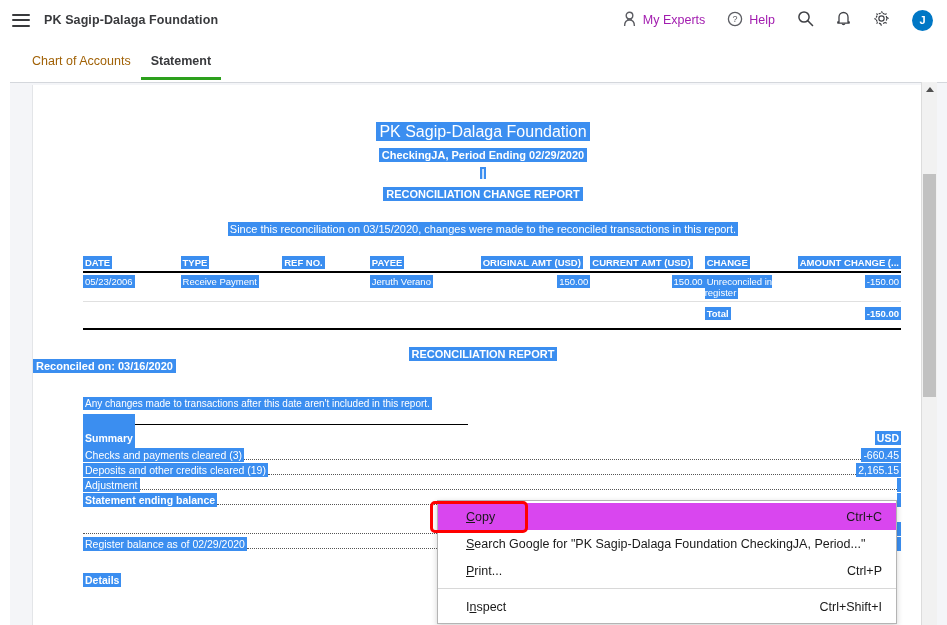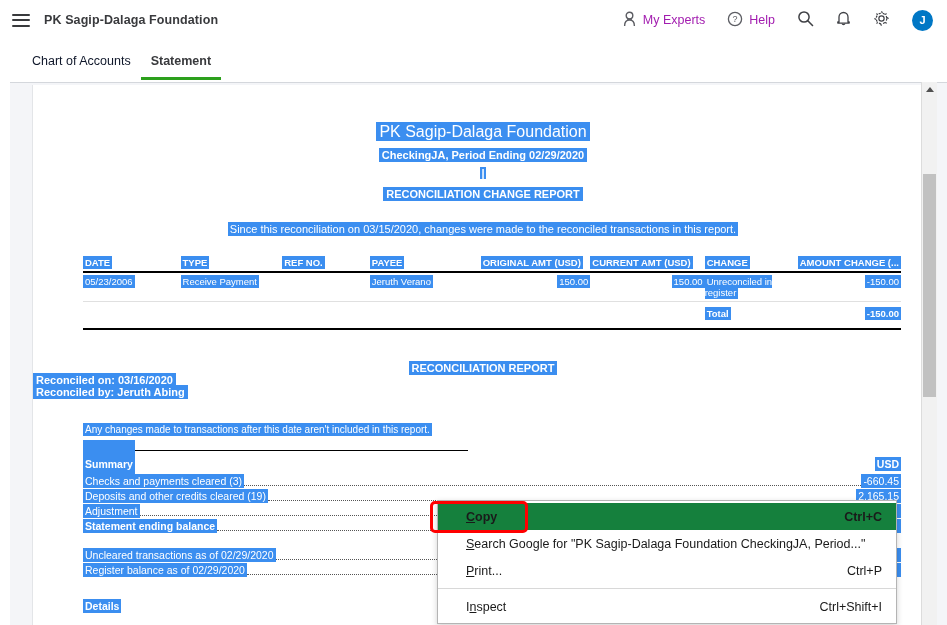--- a/index.html
+++ b/index.html
@@ -62,21 +62,21 @@
   
   .tabbar {
     position: absolute;
     left: 0; top: 40px; width: 947px; height: 40px;
     background: #fff;
     display: flex; align-items: flex-end;
     padding-left: 22px;
   }
   .tab {
     font-size: 12.5px;
-    color: #0f172a;
+    color: #a16207;
     padding: 0 10px 9px 10px;
     cursor: pointer;
     border-bottom: 3px solid transparent;
     white-space: nowrap;
   }
   .tab.active {
     color: #393a3d;
     font-weight: bold;
     border-bottom-color: #2ca01c;
   }
@@ -228,21 +228,21 @@
     font-weight: bold;
   }
   .chg-bottom-rule {
     border-top: 2px solid #000;
     margin-top: 6px;
   }
 
   
   .rpt2-head {
     text-align: center;
-    margin-top: 32px;
+    margin-top: 18px;
     font-size: 11px;
     font-weight: bold;
   }
   .rpt2-head .hl { padding: 1px 3px; }
   .rpt2-line {
     text-align: left;
     margin-top: 0;
     font-size: 11px;
     font-weight: bold;
   }
@@ -311,21 +311,21 @@
     padding: 2px 0 3px 0;
   }
   .ctx-item {
     display: flex;
     align-items: center;
     height: 27px;
     padding: 0 14px 0 28px;
     cursor: pointer;
     white-space: nowrap;
   }
-  .ctx-item.hoverd { background: #15803d; font-weight: bold; }
+  .ctx-item.hoverd { background: #d946ef; }
   .ctx-item .accel { margin-left: auto; color: #1a1a1a; padding-left: 20px; }
   .ctx-sep {
     height: 1px;
     background: #d8d8d8;
     margin: 4px 0 4px 0;
   }
   .ul { text-decoration: underline; }
 
   .ctx-highlight {
     position: absolute;
@@ -471,23 +471,20 @@
         </table>
         <div class="chg-bottom-rule"></div>
       </div>
 
       <div class="rpt2-head">
         <span class="hl">RECONCILIATION REPORT</span>
       </div>
       <div class="rpt2-line">
         <span class="hl">Reconciled on: 03/16/2020</span>
       </div>
-      <div class="rpt2-line">
-        <span class="hl">Reconciled by: Jeruth Abing</span>
-      </div>
 
       <div class="disclaimer">
         <span class="hl">Any changes made to transactions after this date aren't included in this report.</span>
       </div>
 
       <div class="summary">
         <div class="sum-head">
           <div class="lft"><span class="hl">Summary</span></div>
           <div class="rgt"><span class="hl">USD</span></div>
         </div>
@@ -509,21 +506,20 @@
         </div>
         <div class="sum-row bold">
           <div class="lbl"><span class="hl">Statement ending balance</span></div>
           <div class="dots"></div>
           <div class="val"><span class="hl"></span></div>
         </div>
       </div>
 
       <div class="summary2">
         <div class="sum-row">
-          <div class="lbl"><span class="hl">Uncleared transactions as of 02/29/2020</span></div>
           <div class="dots"></div>
           <div class="val"><span class="hl"></span></div>
         </div>
         <div class="sum-row">
           <div class="lbl"><span class="hl">Register balance as of 02/29/2020</span></div>
           <div class="dots"></div>
           <div class="val"><span class="hl"></span></div>
         </div>
       </div>
 

